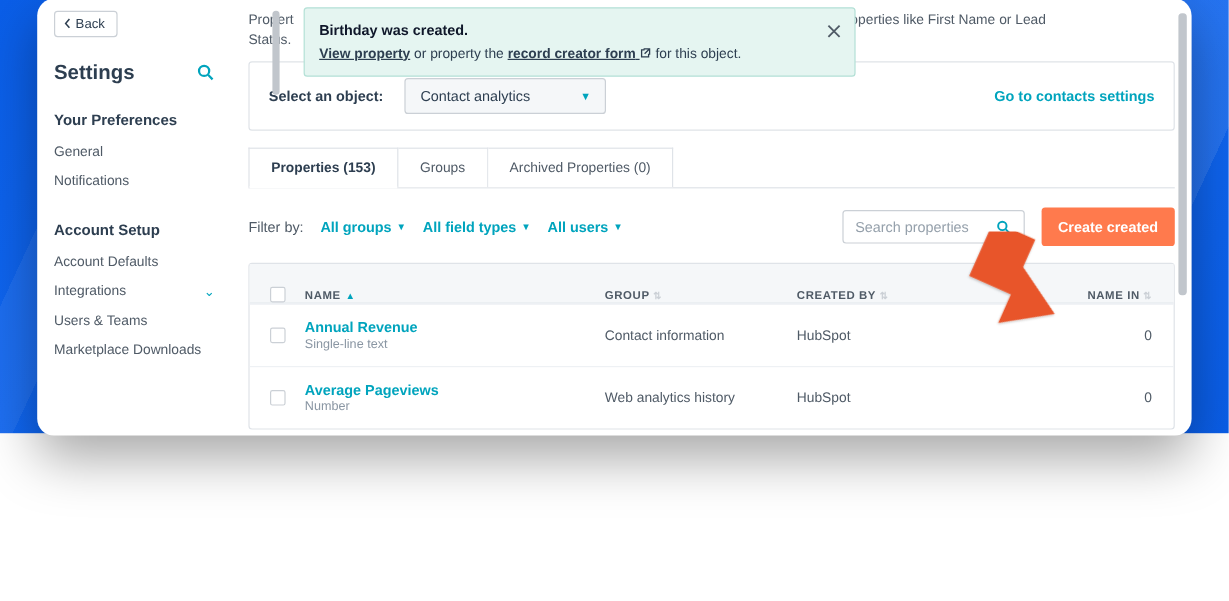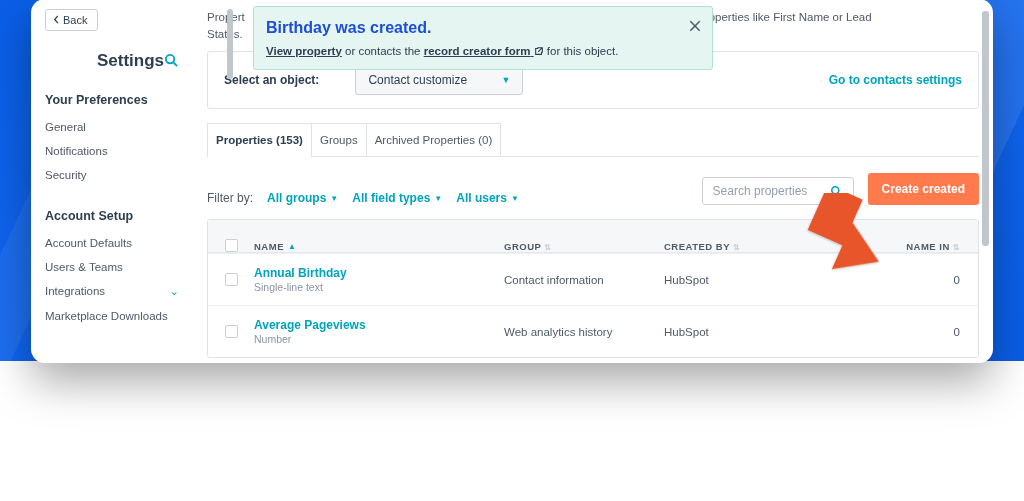--- a/index.html
+++ b/index.html
@@ -27,61 +27,61 @@
     overflow: hidden;
   }
   
   .sidebar { width: 162px; padding: 10px 14px 0 14px; display: flex; flex-direction: column; position: relative; }
   .back-btn {
     align-self: flex-start;
     border: 1px solid #cbd0d6; background: #fff; border-radius: 3px;
     padding: 4px 10px 4px 6px; font-size: 11px; color: #2d3e50;
     display: flex; align-items: center; gap: 2px; cursor: pointer;
   }
-  .settings-row { display: flex; justify-content: flex-end; align-items: center; margin-top: 20px; }
+  .settings-row { display: flex; justify-content: space-between; align-items: center; margin-top: 20px; }
   .settings-title { font-size: 17px; font-weight: 700; color: #2d3e50; }
   .search-ico { width: 15px; height: 15px; color: #00a4bd; }
   .section-h { font-size: 12.5px; font-weight: 700; color: #2d3e50; margin-top: 22px; margin-bottom: 8px; }
   .nav-item { font-size: 11.5px; color: #4f5a66; padding: 6px 0; cursor: pointer; display: flex; justify-content: space-between; align-items: center; }
   .chev { color: #00a4bd; font-size: 11px; }
   
   .main { flex: 1; padding: 10px 14px 0 14px; position: relative; overflow: hidden; }
   .scrollbar-l { position: absolute; left: 196px; top: 10px; width: 6px; height: 70px; background: #c1c6cc; border-radius: 3px; z-index: 5; }
   .scrollbar-r { position: absolute; right: 4px; top: 12px; width: 7px; height: 235px; background: #c1c6cc; border-radius: 3px; z-index: 5; }
   .intro { font-size: 11.5px; color: #4f5a66; line-height: 1.5; margin-bottom: 3px; position: relative; }
   .intro .line2 { display:block; }
   .toast {
     position: absolute; left: 46px; top: -3px;
     width: 460px; background: #e5f5f1; border: 1px solid #b3e0d6;
     border-radius: 3px; padding: 9px 34px 9px 12px; z-index: 4;
   }
-  .toast-title { font-size: 16px; font-weight: 700; color: #1d4ed8; margin-bottom: 3px; }
+  .toast-title { font-size: 12px; font-weight: 700; color: #0f172a; margin-bottom: 3px; }
   .toast-body { font-size: 11.5px; color: #2d3e50; }
   .toast-link { color: #2d3e50; text-decoration: underline; font-weight: 600; cursor: pointer; }
   .toast-close { position: absolute; right: 10px; top: 12px; width: 14px; height: 14px; color: #4f5a66; cursor: pointer; }
   .ext-ico { display: inline-block; width: 10px; height: 10px; vertical-align: -1px; }
   .selector-bar {
     border: 1px solid #dfe3e8; border-radius: 3px;
     padding: 13px 16px; margin-top: 8px;
-    display: flex; align-items: center; gap: 36px;
+    display: flex; align-items: center; gap: 18px;
   }
   .sel-label { font-size: 12px; font-weight: 700; color: #2d3e50; }
   .dropdown {
     border: 1px solid #cbd0d6; border-radius: 3px; background: #f5f7f9;
     padding: 7px 12px; width: 168px; font-size: 12px; color: #2d3e50;
     display: flex; justify-content: space-between; align-items: center; cursor: pointer;
   }
   .dropdown .tri { color: #00a4bd; font-size: 9px; }
   .goto-link { margin-left: auto; font-size: 12px; font-weight: 600; color: #00a4bd; cursor: pointer; }
   .tabs-row { display: flex; align-items: stretch; border-bottom: 1px solid #dfe3e8; margin-top: 14px; }
-  .tab { border: 1px solid #dfe3e8; border-bottom: none; padding: 10px 8px; font-size: 11.5px; color: #4f5a66; cursor: pointer; background: #fff; }
+  .tab { border: 1px solid #dfe3e8; border-bottom: none; padding: 10px 18px; font-size: 11.5px; color: #4f5a66; cursor: pointer; background: #fff; }
   .tab + .tab { border-left: none; }
   .tab.active { font-weight: 700; color: #2d3e50; position: relative; }
   .tab.active::after { content:""; position:absolute; left:0; right:0; bottom:-1px; height:2px; background:#fff; }
-  .filter-row { display: flex; align-items: flex-end; gap: 14px; margin-top: 16px; }
+  .filter-row { display: flex; align-items: center; gap: 14px; margin-top: 16px; }
   .filter-label { font-size: 12px; color: #4f5a66; }
   .filter-dd { font-size: 12px; font-weight: 600; color: #00a4bd; cursor: pointer; display: flex; align-items: center; gap: 4px; }
   .filter-dd .car { font-size: 8px; }
   .search-box {
     margin-left: auto; border: 1px solid #cbd0d6; border-radius: 3px;
     padding: 6px 10px; width: 152px; display: flex; align-items: center; gap: 6px;
     font-size: 12px; color: #95a0ab;
   }
   .search-box .si { width: 13px; height: 13px; color: #00a4bd; margin-left: auto; }
   .create-btn {
@@ -137,63 +137,60 @@
             <line x1="10.2" y1="10.2" x2="14" y2="14" stroke="currentColor" stroke-width="2"></line>
           </svg>
       </div>
       <div class="section-h">Your Preferences</div>
       <div class="nav-item">
           <span>General</span>
         </div>
       <div class="nav-item">
           <span>Notifications</span>
         </div>
-      <div class="nav-item">
-          <span>Security</span>
-        </div>
       <div class="section-h">Account Setup</div>
       <div class="nav-item">
           <span>Account Defaults</span>
-        </div>
-      <div class="nav-item">
-          <span>Users &amp; Teams</span>
         </div>
       <div class="nav-item">
           <span>Integrations</span>
           <span class="chev">⌄</span>
+        </div>
+      <div class="nav-item">
+          <span>Users &amp; Teams</span>
         </div>
       <div class="nav-item">
           <span>Marketplace Downloads</span>
         </div>
     </aside>
 
     <main class="main">
       <div class="intro">
         <span>Propert</span>
         <span style="visibility:hidden;">Properties store info about a contact, company, deal, or ticket. Your account m</span>
         <span>ight have properties like First Name or Lead</span>
         <span class="line2">Status.</span>
 
         <div class="toast">
           <div class="toast-title">Birthday was created.</div>
           <div class="toast-body">
-            <span class="toast-link">View property</span><span> or contacts the </span><span class="toast-link"><span>record creator form</span> <svg class="ext-ico" viewBox="0 0 12 12">
+            <span class="toast-link">View property</span><span> or property the </span><span class="toast-link"><span>record creator form</span> <svg class="ext-ico" viewBox="0 0 12 12">
                   <path d="M4 2h6v6M10 2 5 7M5 3H2v7h7V7" stroke="#2d3e50" stroke-width="1.3" fill="none"></path>
                 </svg></span><span> for this object.</span>
           </div>
           <svg class="toast-close" viewBox="0 0 12 12">
               <path d="M2 2l8 8M10 2l-8 8" stroke="currentColor" stroke-width="1.3"></path>
             </svg>
         </div>
       </div>
 
       <div class="selector-bar">
         <span class="sel-label">Select an object:</span>
         <div class="dropdown">
-          <span>Contact customize</span>
+          <span>Contact analytics</span>
           <span class="tri">▼</span>
         </div>
         <a class="goto-link">Go to contacts settings</a>
       </div>
 
       <div class="tabs-row">
         <div class="tab active">Properties (153)</div>
         <div class="tab">Groups</div>
         <div class="tab">Archived Properties (0)</div>
       </div>
@@ -233,21 +230,21 @@
             </div>
           <div class="c-group"><span>GROUP</span><span class="sorti">⇅</span></div>
           <div class="c-created"><span>CREATED BY</span><span class="sorti">⇅</span></div>
           <div class="c-used"><span>NAME IN</span><span class="sorti">⇅</span></div>
         </div>
         <div class="td-row">
           <div class="c-chk">
               <div class="chk"></div>
             </div>
           <div class="c-name">
-            <div class="prop-name">Annual Birthday</div>
+            <div class="prop-name">Annual Revenue</div>
             <div class="prop-sub">Single-line text</div>
           </div>
           <div class="c-group">Contact information</div>
           <div class="c-created">HubSpot</div>
           <div class="c-used">0</div>
         </div>
         <div class="td-row">
           <div class="c-chk">
               <div class="chk"></div>
             </div>

